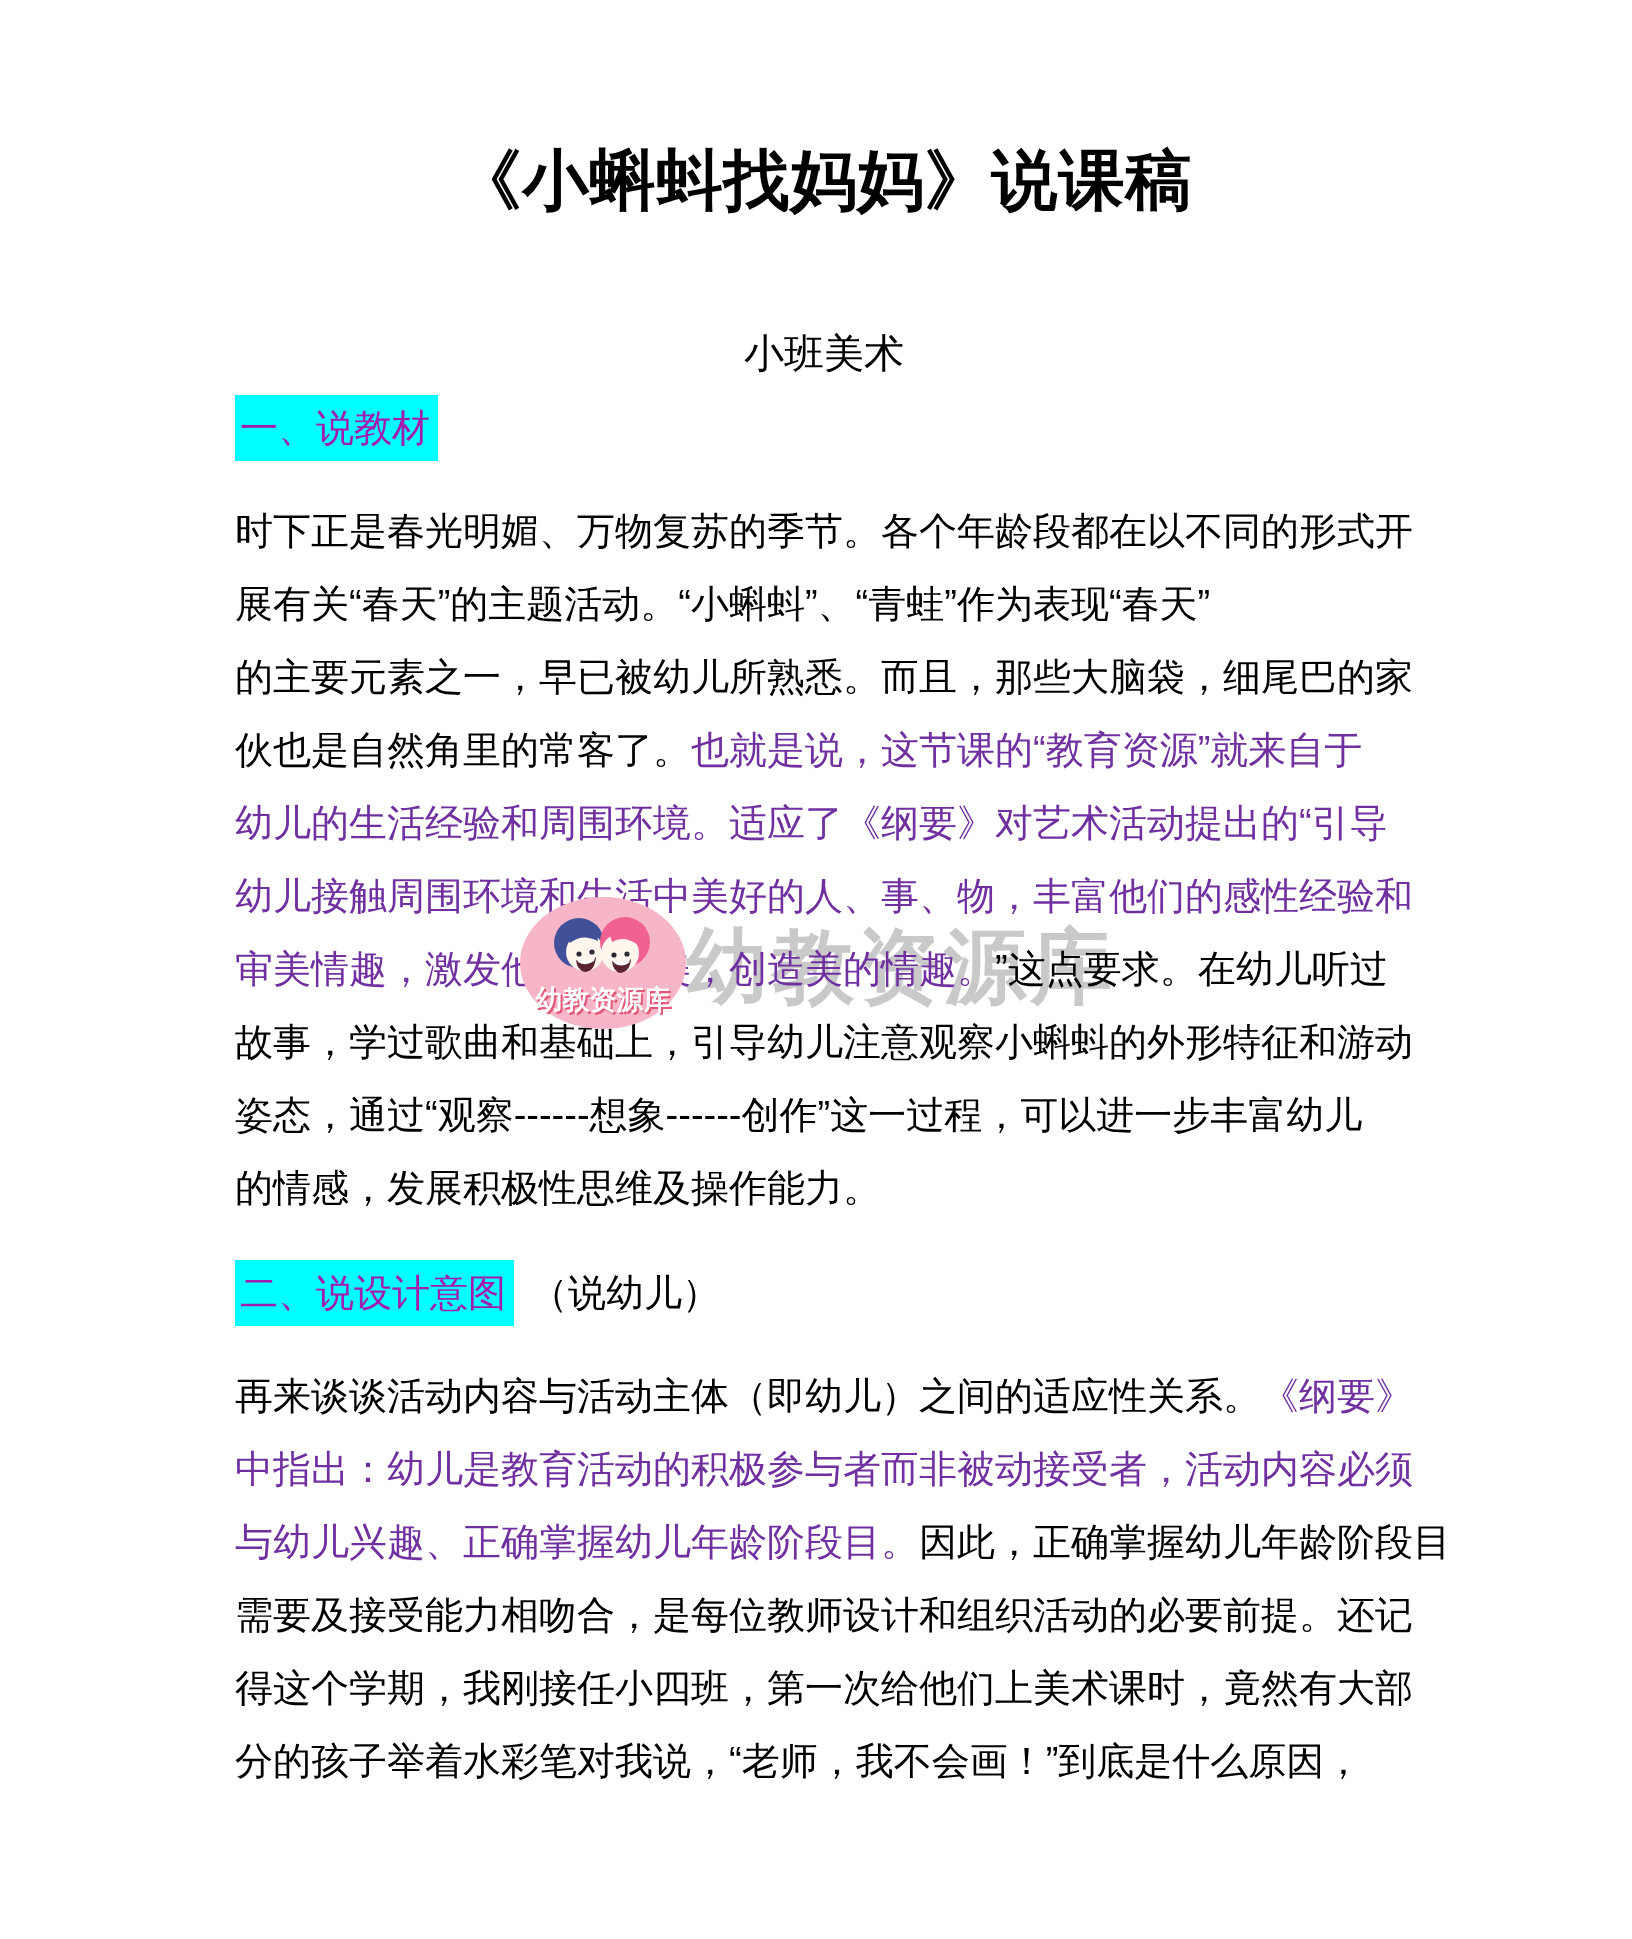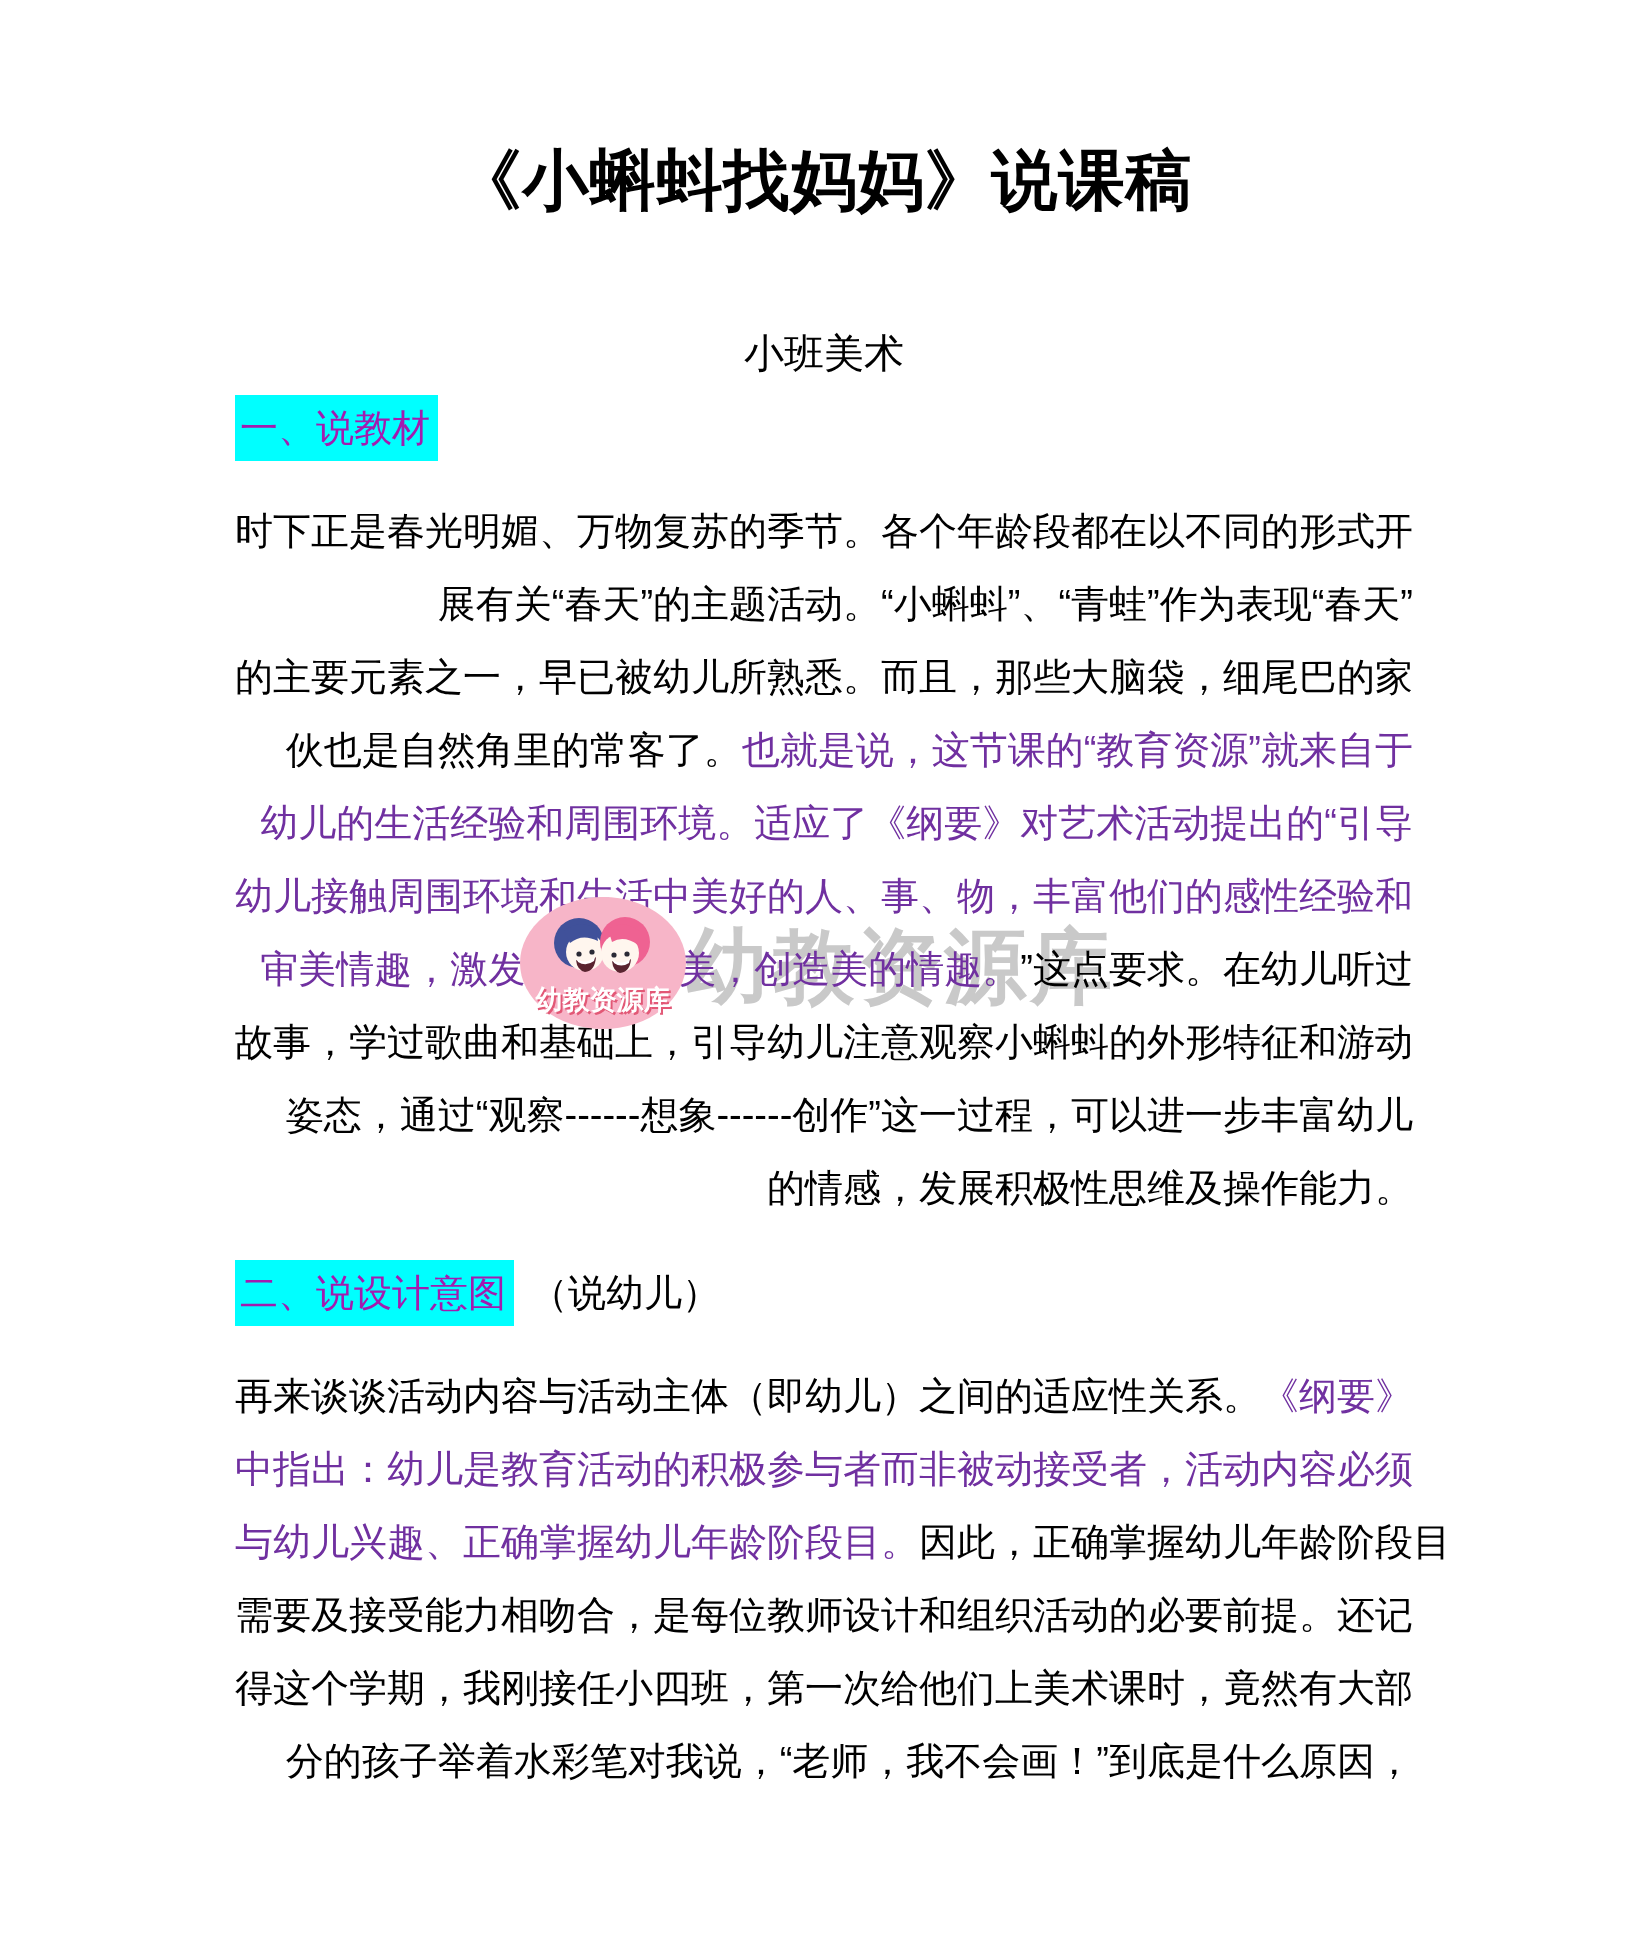--- a/index.html
+++ b/index.html
@@ -16,21 +16,21 @@
     margin-top:118px;font-size:40px;line-height:1.0;text-align:center;
   }
   .heading-row{white-space:nowrap;}
   .heading-row.h1{margin-top:22px;}
   .heading-row.h2{margin-top:35px;}
   .heading-highlight{
     display:inline-block;background:var(--hl,#00ffff);
     font-size:38px;line-height:38px;padding:14px 8px 14px 5px;color:#a21caf;
   }
   .heading-suffix{font-size:38px;margin-left:16px;color:#000;}
-  .para{margin-top:34px;text-align:right;}
+  .para{margin-top:34px;}
   .para .line{
     height:73px;line-height:73px;font-size:38px;white-space:nowrap;
   }
   .ink{color:#000;}
   .purple{color:var(--purple,#7030A0);margin-top:21px;}
   .watermark-text{
     position:absolute;left:686px;top:926px;z-index:1;
     font-size:82px;font-weight:bold;letter-spacing:4px;line-height:1.0;
     color:var(--wmgray,#c9c9c9);user-select:none;
   }

